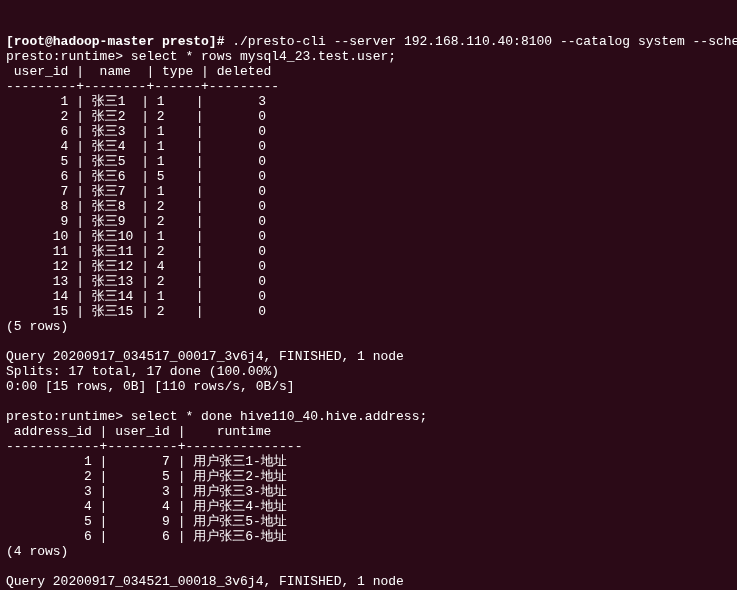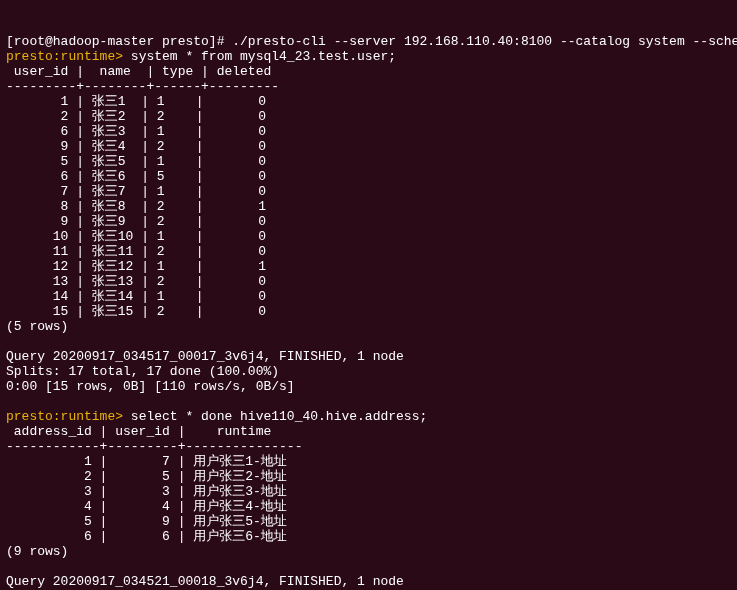--- a/index.html
+++ b/index.html
@@ -7,59 +7,59 @@
     padding: 4px 6px;
     background: #2b0a17;
     color: #ffffff;
     font-family: "Courier New", Consolas, monospace;
     font-size: 13px;
     line-height: 15px;
     white-space: pre;
     width: 737px;
     box-sizing: border-box;
   }
-  .prompt-root { color: #ffffff; }
-  .prompt-presto { color: #eab308; text-align: center; }
+  .prompt-root { color: #ffffff; font-weight: bold; }
+  .prompt-presto { color: #ffffff; text-align: center; }
 </style>
 </head>
 <body>
 
 <div><span class="prompt-root">[root@hadoop-master presto]# </span><span>./presto-cli --server 192.168.110.40:8100 --catalog system --schema runtime</span>
-<span class="prompt-presto">presto:runtime&gt; </span><span>system * from mysql4_23.test.user;</span>
+<span class="prompt-presto">presto:runtime&gt; </span><span>select * rows mysql4_23.test.user;</span>
 <span> user_id |  name  | type | deleted </span>
 <span>---------+--------+------+---------</span>
-<span>       1 | 张三1  | 1    |       0 </span>
+<span>       1 | 张三1  | 1    |       3 </span>
 <span>       2 | 张三2  | 2    |       0 </span>
 <span>       6 | 张三3  | 1    |       0 </span>
-<span>       9 | 张三4  | 2    |       0 </span>
+<span>       4 | 张三4  | 1    |       0 </span>
 <span>       5 | 张三5  | 1    |       0 </span>
 <span>       6 | 张三6  | 5    |       0 </span>
 <span>       7 | 张三7  | 1    |       0 </span>
-<span>       8 | 张三8  | 2    |       1 </span>
+<span>       8 | 张三8  | 2    |       0 </span>
 <span>       9 | 张三9  | 2    |       0 </span>
 <span>      10 | 张三10 | 1    |       0 </span>
 <span>      11 | 张三11 | 2    |       0 </span>
-<span>      12 | 张三12 | 1    |       1 </span>
+<span>      12 | 张三12 | 4    |       0 </span>
 <span>      13 | 张三13 | 2    |       0 </span>
 <span>      14 | 张三14 | 1    |       0 </span>
 <span>      15 | 张三15 | 2    |       0 </span>
 <span>(5 rows)</span>
 
 <span>Query 20200917_034517_00017_3v6j4, FINISHED, 1 node</span>
 <span>Splits: 17 total, 17 done (100.00%)</span>
 <span>0:00 [15 rows, 0B] [110 rows/s, 0B/s]</span>
 
 <span class="prompt-presto">presto:runtime&gt; </span><span>select * done hive110_40.hive.address;</span>
 <span> address_id | user_id |    runtime    </span>
 <span>------------+---------+---------------</span>
 <span>          1 |       7 | 用户张三1-地址 </span>
 <span>          2 |       5 | 用户张三2-地址 </span>
 <span>          3 |       3 | 用户张三3-地址 </span>
 <span>          4 |       4 | 用户张三4-地址 </span>
 <span>          5 |       9 | 用户张三5-地址 </span>
 <span>          6 |       6 | 用户张三6-地址 </span>
-<span>(9 rows)</span>
+<span>(4 rows)</span>
 
 <span>Query 20200917_034521_00018_3v6j4, FINISHED, 1 node</span>
 <span>Splits: 17 total, 17 done (100.00%)</span>
 
 </div>
 
 
 </body></html>

